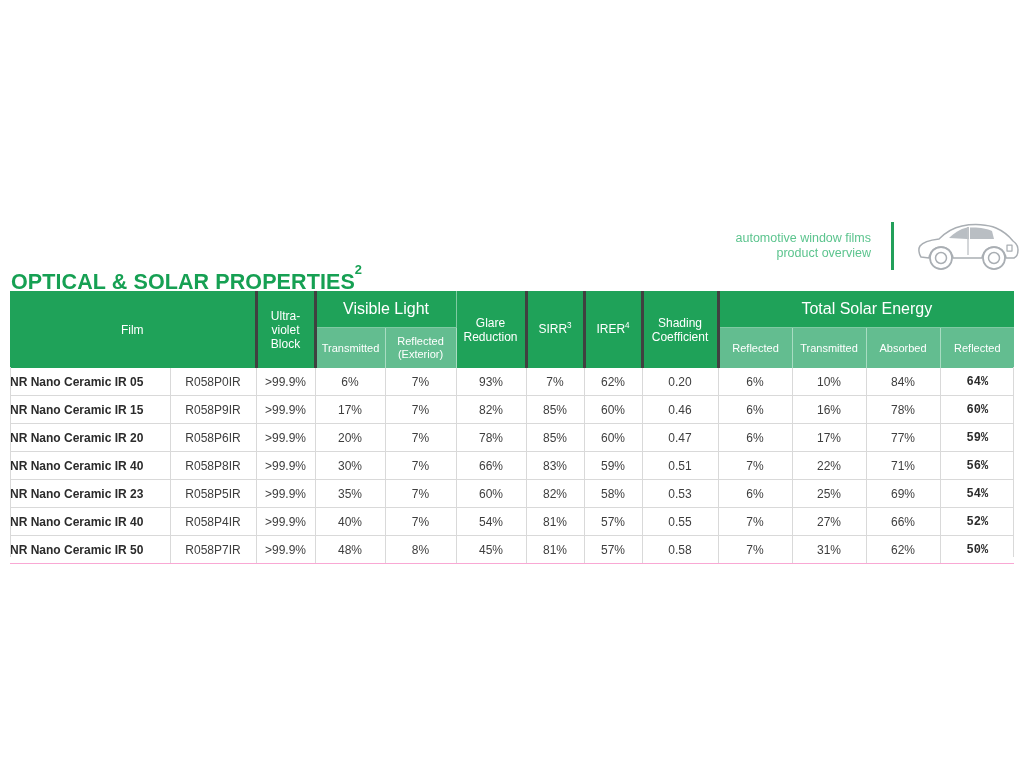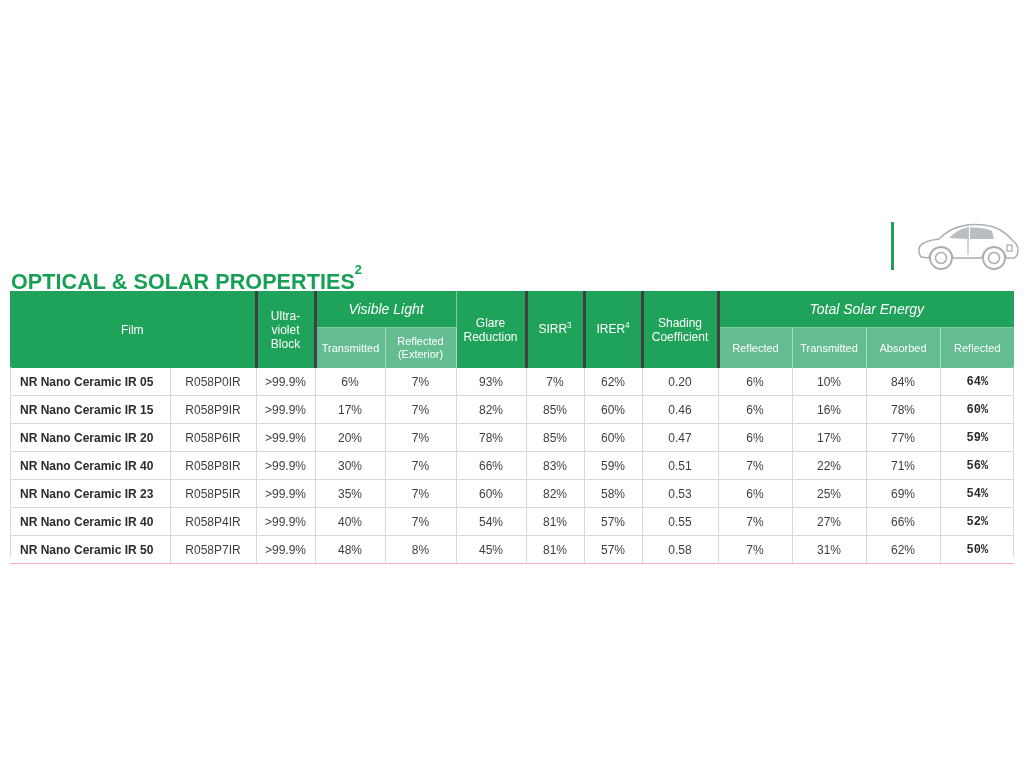--- a/index.html
+++ b/index.html
@@ -102,25 +102,24 @@
     border-right: 1px solid #a8dcc2;
     line-height: 13px;
     height: 40px;
   }
   .hdr-sub.last { border-right: none; }
 
   .hdr-group {
     background: #1fa259;
     color: #ffffff;
     font-weight: normal;
-    font-size: 14px;
+    font-size: 16px;
     border-right: 1px solid #7fcaa2;
     border-bottom: 1px solid #7fcaa2;
     height: 36px;
-    font-style: italic;
   }
   .hdr-group.last { border-right: none; }
 
   .hdr-tall { height: 76px; }
 
   .sup-small {
     font-size: 0.68em;
     position: relative;
     top: -0.55em;
   }
@@ -131,21 +130,20 @@
     border-bottom: 1px solid #d9d9d9;
     border-right: 1px solid #d9d9d9;
     background: #ffffff;
     font-size: 12px;
     color: #3e3e3e;
   }
   #properties-table tbody tr:last-child td { border-bottom: 1px solid #f9a8d4; }
   #properties-table tbody td.cell-last { border-right: none; }
   #properties-table tbody td.cell-film {
     text-align: left;
-    padding-left: 10px;
     font-weight: bold;
     color: #2b2b2b;
     font-size: 12px;
   }
   #properties-table tbody td.cell-bold { font-weight: bold; color: #2b2b2b; font-family: Liberation Mono, monospace; }
 
   #table-left-edge {
     position: absolute;
     left: 10px;
     top: 367px;
@@ -159,20 +157,24 @@
     top: 367px;
     width: 1px;
     height: 190px;
     background: #d9d9d9;
   }
 </style>
 </head>
 <body>
 
 <div id="brand-block">
+  <div id="brand-text">
+    <div>automotive window films</div>
+    <div>product overview</div>
+  </div>
   <div id="brand-divider"></div>
   <svg id="car-illustration" viewBox="0 0 208 108" xmlns="http://www.w3.org/2000/svg">
 
     <path d="M10 76 C6 70 4 60 8 54 C14 46 30 42 46 40 C58 28 72 18 92 14
              C116 9 144 11 160 18 C174 24 186 34 194 44 C200 48 204 54 204 62
              C204 70 201 76 196 78 L180 78 C178 64 168 56 156 56 C144 56 134 64 132 78
              L74 78 C72 64 62 56 50 56 C38 56 28 64 26 78 Z" fill="#ffffff" stroke="#a9aeb3" stroke-width="3" stroke-linejoin="round"></path>
 
     <path d="M66 38 C76 28 88 20 102 17 L102 40 Z" fill="#b9bec3"></path>
     <path d="M108 17 C124 16 142 19 152 24 L156 40 L108 40 Z" fill="#b9bec3"></path>

